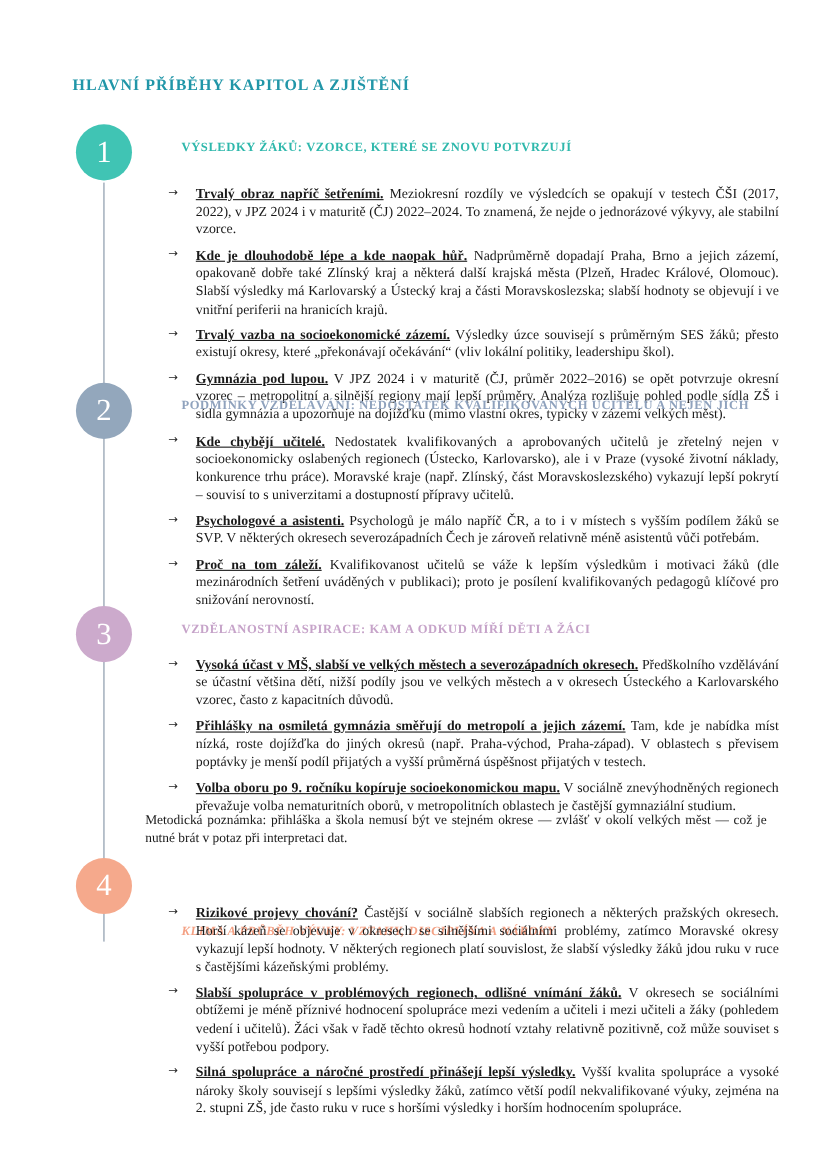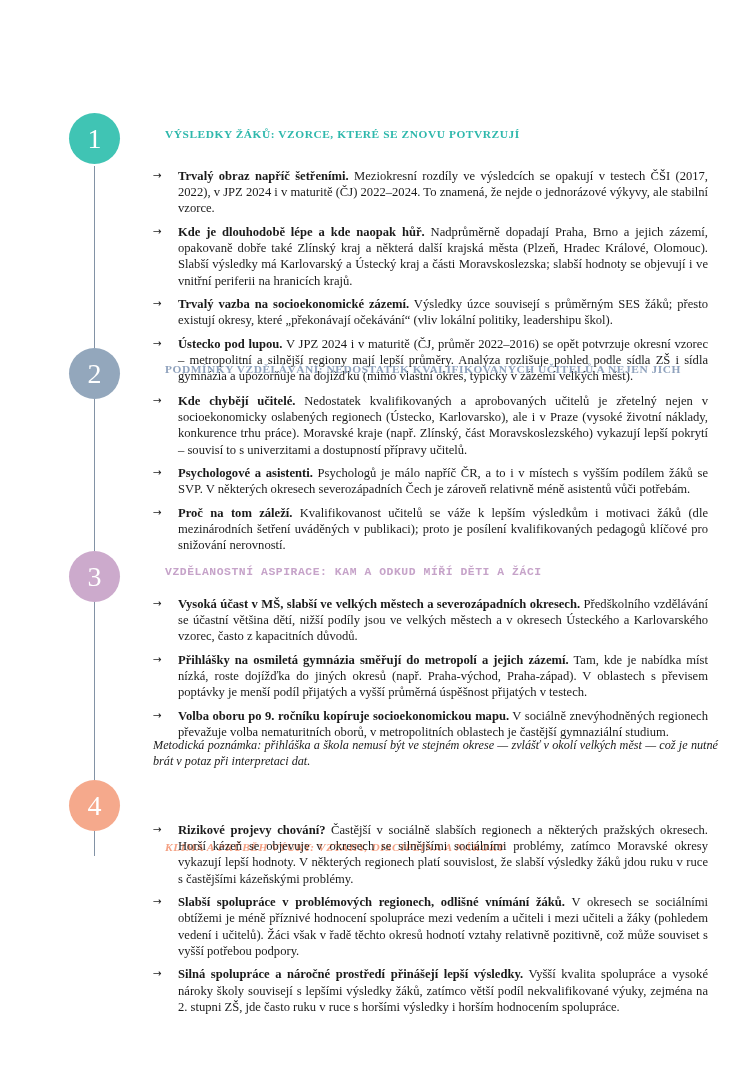--- a/index.html
+++ b/index.html
@@ -102,68 +102,68 @@
   ul.bullets > li:last-child { margin-bottom: 0; }
   .arrow {
     position: absolute;
     left: 10px;
     top: 0px;
     font-family: "DejaVu Sans", sans-serif;
     font-size: 10.5px;
     color: #222;
     line-height: 1.38;
   }
-  .lead { font-weight: bold; }
+  .lead { font-weight: bold; text-decoration: underline; }
 
   .note {
     position: absolute;
-    left: 153px;
+    left: 132px;
     width: 565px;
-    font-style: italic;
     font-size: 12.2px;
     line-height: 1.32;
     text-align: justify;
   }
 </style>
 </head>
 <body>
 
 <div class="page">
 
+  <div class="main-title" style="color: rgb(33, 150, 168);">HLAVNÍ PŘÍBĚHY KAPITOL A ZJIŠTĚNÍ</div>
 
   <div class="spine"></div>
 
   <div class="section">
     <div class="badge" style="top: 113px; background: rgb(64, 196, 180);">1</div>
     <div class="sec-head" style="top:128px; color:#2fb8ac;">VÝSLEDKY ŽÁKŮ: VZORCE, KTERÉ SE ZNOVU POTVRZUJÍ</div>
     <div class="body-block" style="top:168px;">
       <ul class="bullets">
         <li><span class="arrow">→</span><span class="lead">Trvalý obraz napříč šetřeními.</span><span> Meziokresní rozdíly ve výsledcích se opakují v testech ČŠI (2017, 2022), v JPZ 2024 i v maturitě (ČJ) 2022–2024. To znamená, že nejde o jednorázové výkyvy, ale stabilní vzorce.</span></li>
         <li><span class="arrow">→</span><span class="lead">Kde je dlouhodobě lépe a kde naopak hůř.</span><span> Nadprůměrně dopadají Praha, Brno a jejich zázemí, opakovaně dobře také Zlínský kraj a některá další krajská města (Plzeň, Hradec Králové, Olomouc). Slabší výsledky má Karlovarský a Ústecký kraj a části Moravskoslezska; slabší hodnoty se objevují i ve vnitřní periferii  na hranicích krajů.</span></li>
         <li><span class="arrow">→</span><span class="lead">Trvalý vazba na socioekonomické zázemí.</span><span> Výsledky úzce souvisejí s průměrným SES žáků; přesto existují okresy, které „překonávají očekávání“ (vliv lokální politiky, leadershipu škol).</span></li>
-        <li><span class="arrow">→</span><span class="lead">Ústecko pod lupou.</span><span> V JPZ 2024 i v maturitě (ČJ, průměr 2022–2016) se opět potvrzuje okresní vzorec – metropolitní a silnější regiony mají lepší průměry. Analýza rozlišuje pohled podle sídla ZŠ i sídla gymnázia a upozorňuje na dojížďku (mimo vlastní okres, typicky v zázemí velkých měst).</span></li>
+        <li><span class="arrow">→</span><span class="lead">Gymnázia pod lupou.</span><span> V JPZ 2024 i v maturitě (ČJ, průměr 2022–2016) se opět potvrzuje okresní vzorec – metropolitní a silnější regiony mají lepší průměry. Analýza rozlišuje pohled podle sídla ZŠ i sídla gymnázia a upozorňuje na dojížďku (mimo vlastní okres, typicky v zázemí velkých měst).</span></li>
       </ul>
     </div>
   </div>
 
   <div class="section">
     <div class="badge" style="top: 348px; background: rgb(147, 167, 188);">2</div>
     <div class="sec-head" style="top:363px; color:#8fa2bd;">PODMÍNKY VZDĚLÁVÁNÍ: NEDOSTATEK KVALIFIKOVANÝCH UČITELŮ A NEJEN JICH</div>
     <div class="body-block" style="top:393px;">
       <ul class="bullets">
         <li><span class="arrow">→</span><span class="lead">Kde chybějí učitelé.</span><span> Nedostatek kvalifikovaných a aprobovaných učitelů je zřetelný nejen v socioekonomicky oslabených regionech (Ústecko, Karlovarsko), ale i v Praze (vysoké životní náklady, konkurence trhu práce). Moravské kraje (např. Zlínský, část Moravskoslezského) vykazují lepší pokrytí – souvisí to s univerzitami a dostupností přípravy učitelů.</span></li>
         <li><span class="arrow">→</span><span class="lead">Psychologové a asistenti.</span><span> Psychologů je málo napříč ČR, a to i v místech s vyšším podílem žáků se SVP. V některých okresech severozápadních Čech je zároveň relativně méně asistentů vůči potřebám.</span></li>
         <li><span class="arrow">→</span><span class="lead">Proč na tom záleží.</span><span> Kvalifikovanost učitelů se váže k lepším výsledkům i motivaci žáků (dle mezinárodních šetření uváděných v publikaci); proto je posílení kvalifikovaných pedagogů klíčové pro snižování nerovností.</span></li>
       </ul>
     </div>
   </div>
 
   <div class="section">
     <div class="badge" style="top: 551px; background: rgb(204, 170, 204);">3</div>
-    <div class="sec-head" style="top:566px; color:#c6a3c9;font-family:Liberation Mono, monospace;">VZDĚLANOSTNÍ ASPIRACE: KAM A ODKUD MÍŘÍ DĚTI A ŽÁCI</div>
+    <div class="sec-head" style="top:566px; color:#c6a3c9;">VZDĚLANOSTNÍ ASPIRACE: KAM A ODKUD MÍŘÍ DĚTI A ŽÁCI</div>
     <div class="body-block" style="top:596px;">
       <ul class="bullets">
         <li><span class="arrow">→</span><span class="lead">Vysoká účast v MŠ, slabší ve velkých městech a severozápadních okresech.</span><span> Předškolního vzdělávání se účastní většina dětí, nižší podíly jsou ve velkých městech a v okresech Ústeckého a Karlovarského vzorec, často z kapacitních důvodů.</span></li>
         <li><span class="arrow">→</span><span class="lead">Přihlášky na osmiletá gymnázia směřují do metropolí a jejich zázemí.</span><span> Tam, kde je nabídka míst nízká, roste dojížďka do jiných okresů (např. Praha-východ, Praha-západ). V oblastech s převisem poptávky je menší podíl přijatých a vyšší průměrná úspěšnost přijatých v testech.</span></li>
         <li><span class="arrow">→</span><span class="lead">Volba oboru po 9. ročníku kopíruje socioekonomickou mapu.</span><span> V sociálně znevýhodněných regionech převažuje volba nematuritních oborů, v metropolitních oblastech je častější gymnaziální studium.</span></li>
       </ul>
     </div>
     <div class="note" style="top:737px;">Metodická poznámka: přihláška a škola nemusí být ve stejném okrese — zvlášť v okolí velkých měst — což je nutné brát v potaz při interpretaci dat.</div>
   </div>
 

